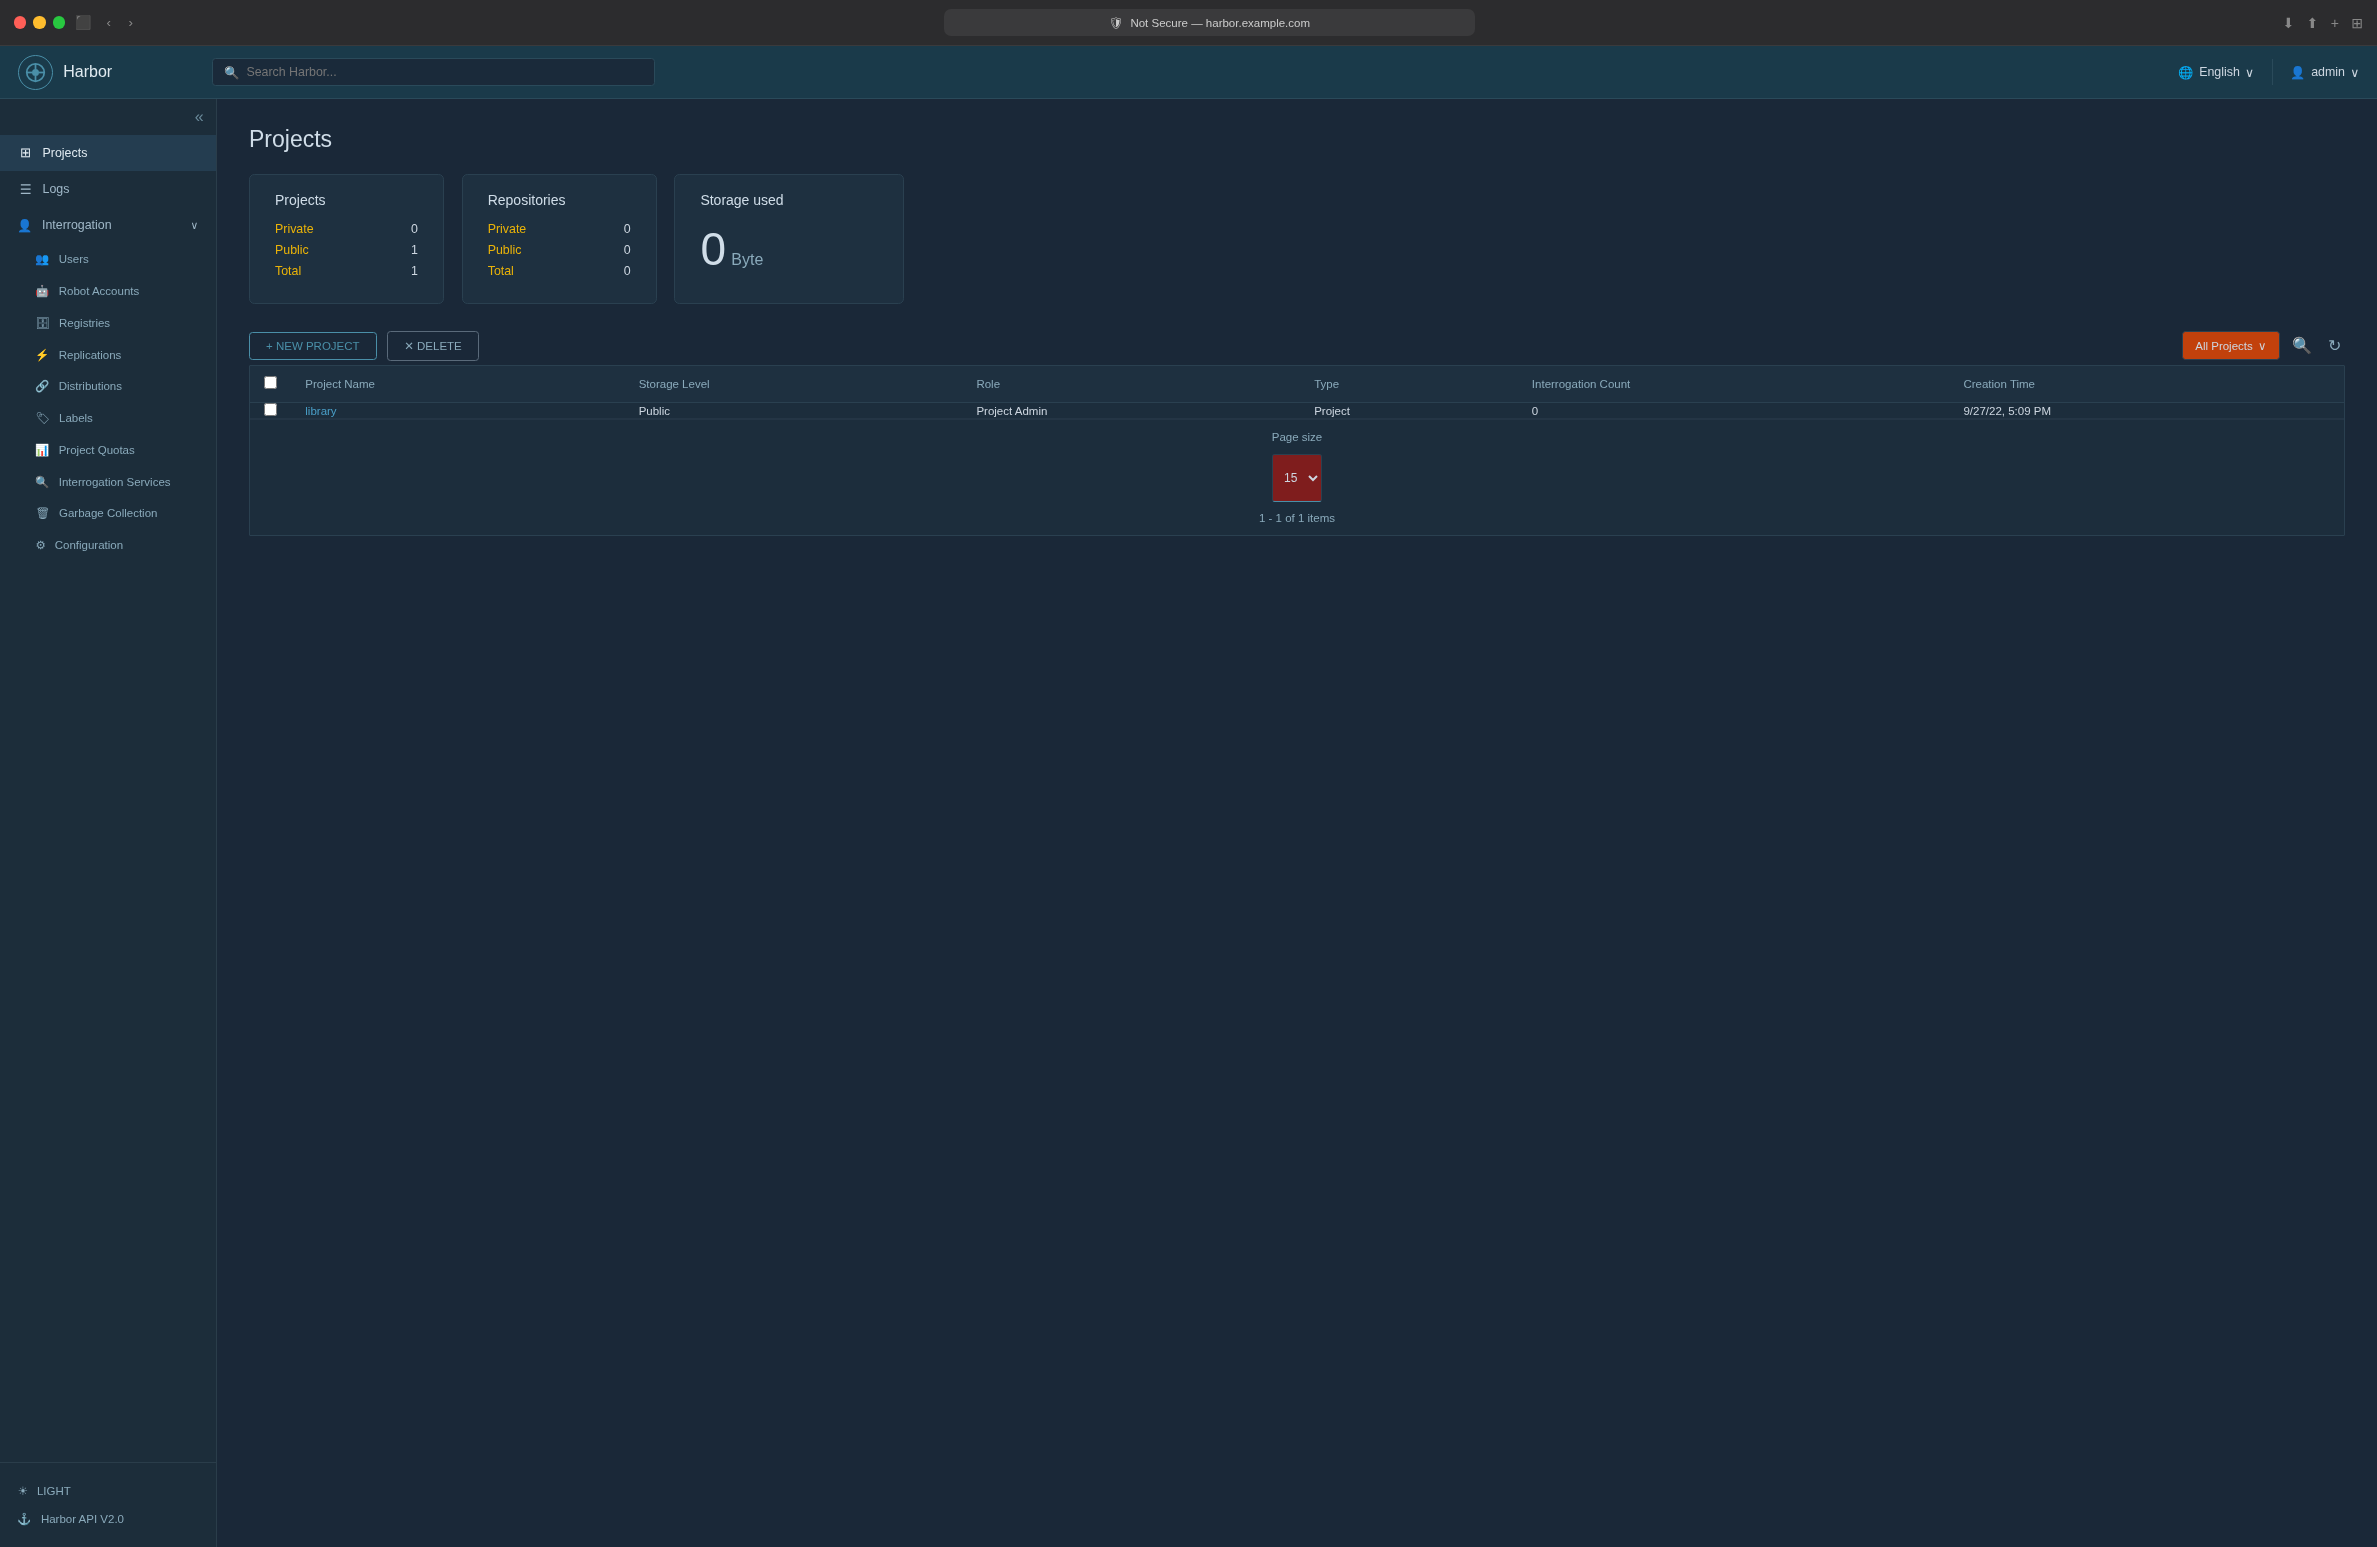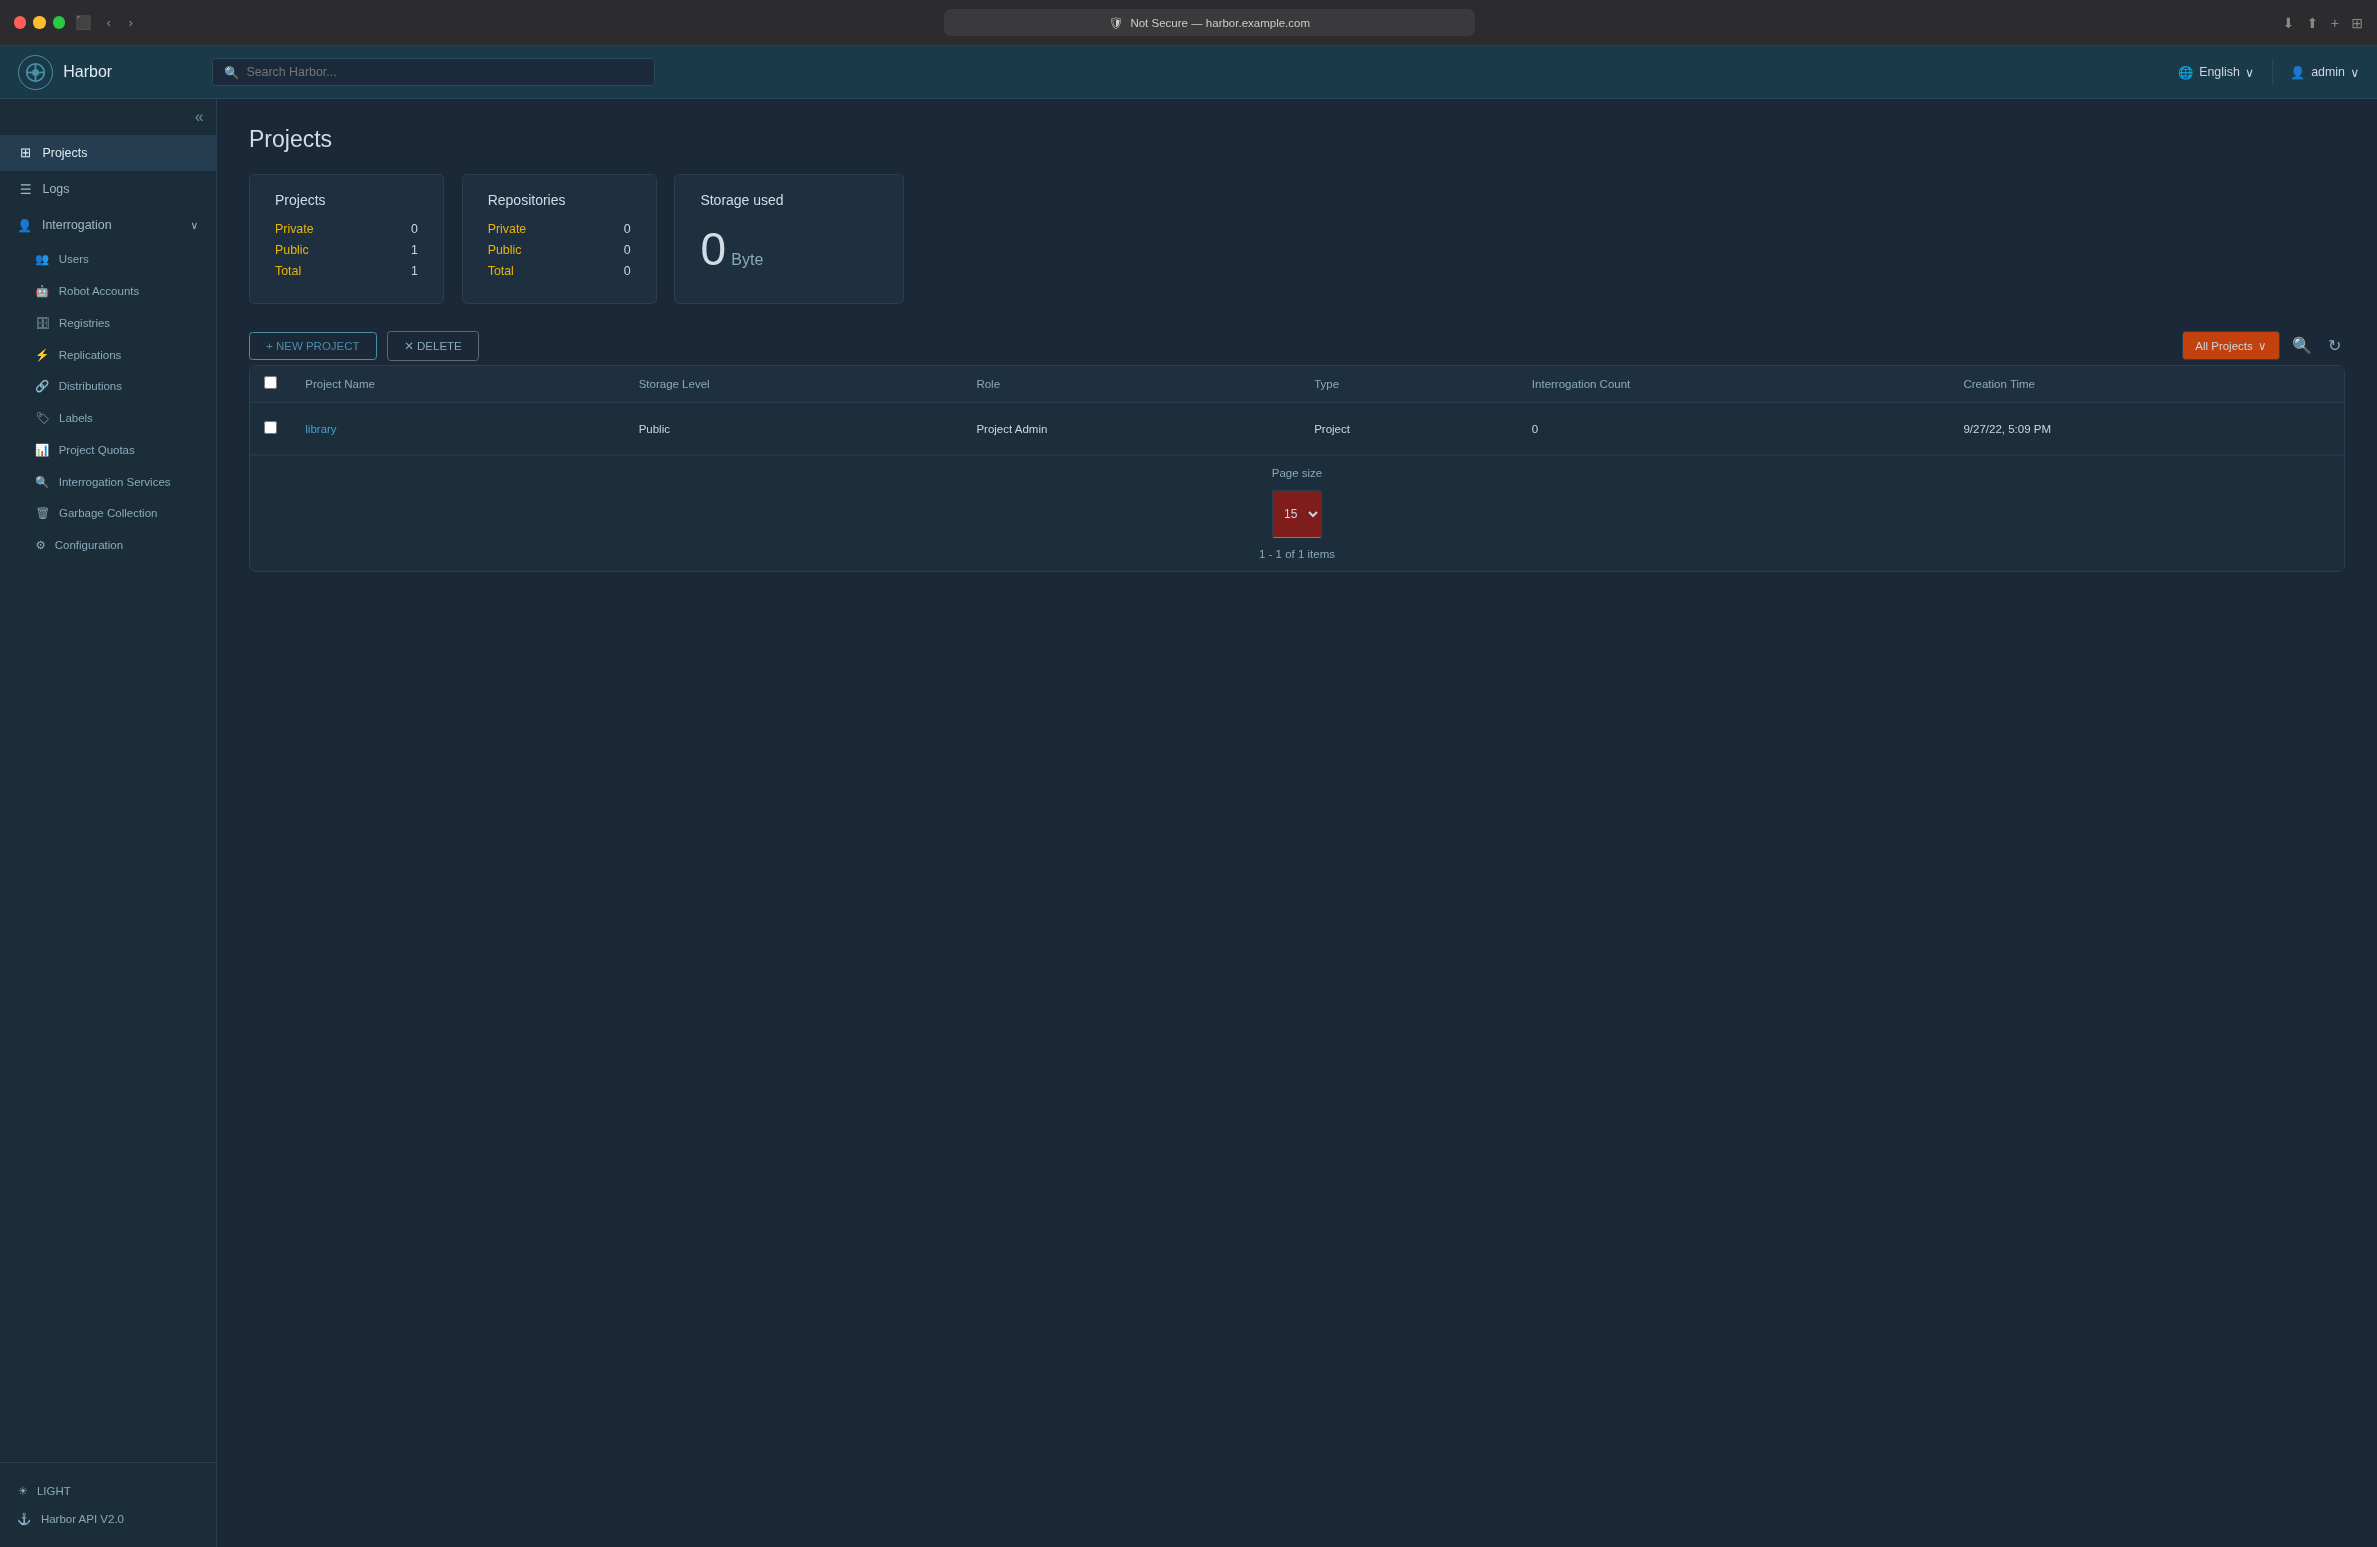--- a/index.html
+++ b/index.html
@@ -181,21 +181,21 @@
 
     
     .projects-table { width: 100%; border-collapse: collapse; }
     .projects-table th {
       text-align: left; padding: 10.6px 14px;
       background: #1e3040; color: #8aaabb;
       font-size: 11.5px; font-weight: 500;
       border-bottom: 0.9px solid #2a4050;
     }
     .projects-table td {
-      padding: 18px 14px; font-size: 11.5px; color: #cdd6e0;
+      padding: 0 14px; font-size: 11.5px; color: #cdd6e0;
       border-bottom: 0.9px solid #243545;
     }
     .project-link { color: #4a9fc8; text-decoration: none; }
     .checkbox-col { width: 35px; }
     .checkbox { width: 13.3px; height: 13.3px; accent-color: #4a8fa8; cursor: pointer; }
 
     
     .pagination-bar {
       display: flex; align-items: center; justify-content: flex-end;
       padding: 10.6px 14px; font-size: 11.5px; color: #8aaabb; gap: 10.6px;
@@ -204,21 +204,21 @@
     }
     .page-size-select {
       background: #7f1d1d; border: 0.9px solid #2a4050; color: #cdd6e0;
       padding: 15px 7px; border-radius: 2.7px; font-size: 12px;
       border-bottom: 1.8px solid #4a8fa8;
     }
 
     .table-container {
       background: #1c2d3c;
       border: 0.9px solid #2a4050;
-      border-radius: 7px;
+      border-radius: 1px;
       overflow: hidden;
     }
   </style>
 </head>
 <body>
 
 <div class="browser-chrome">
   <div class="traffic-lights">
     <div class="traffic-light tl-red"></div>
     <div class="traffic-light tl-yellow"></div>

